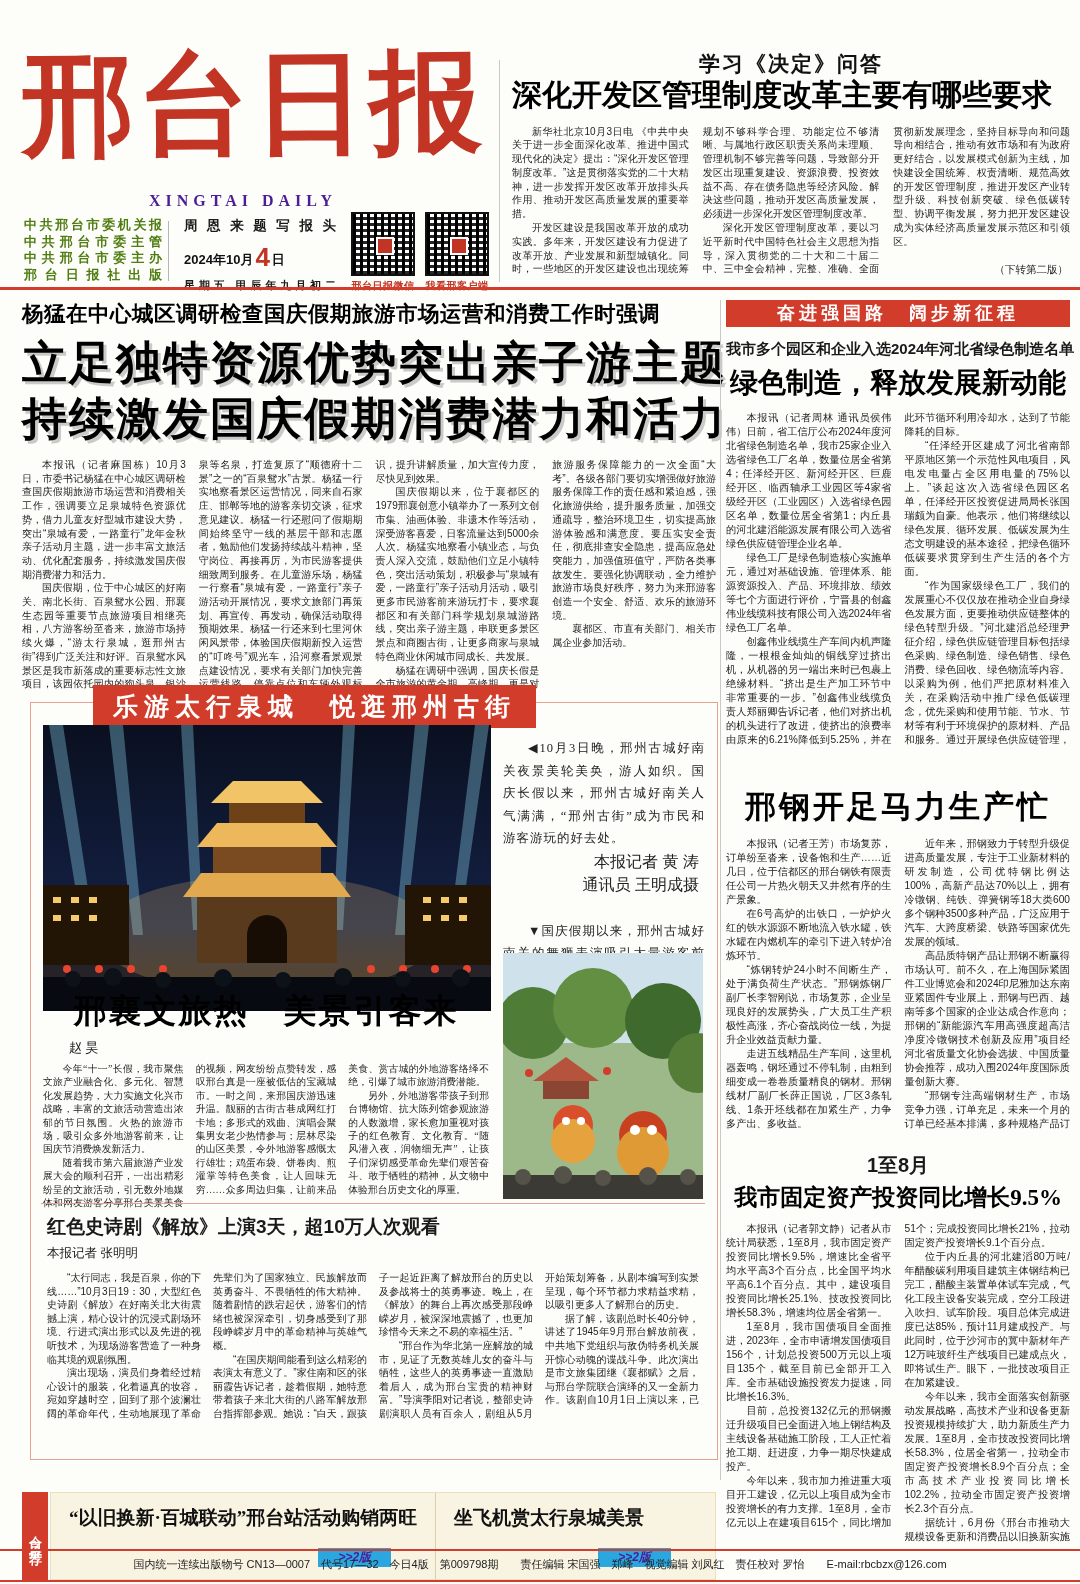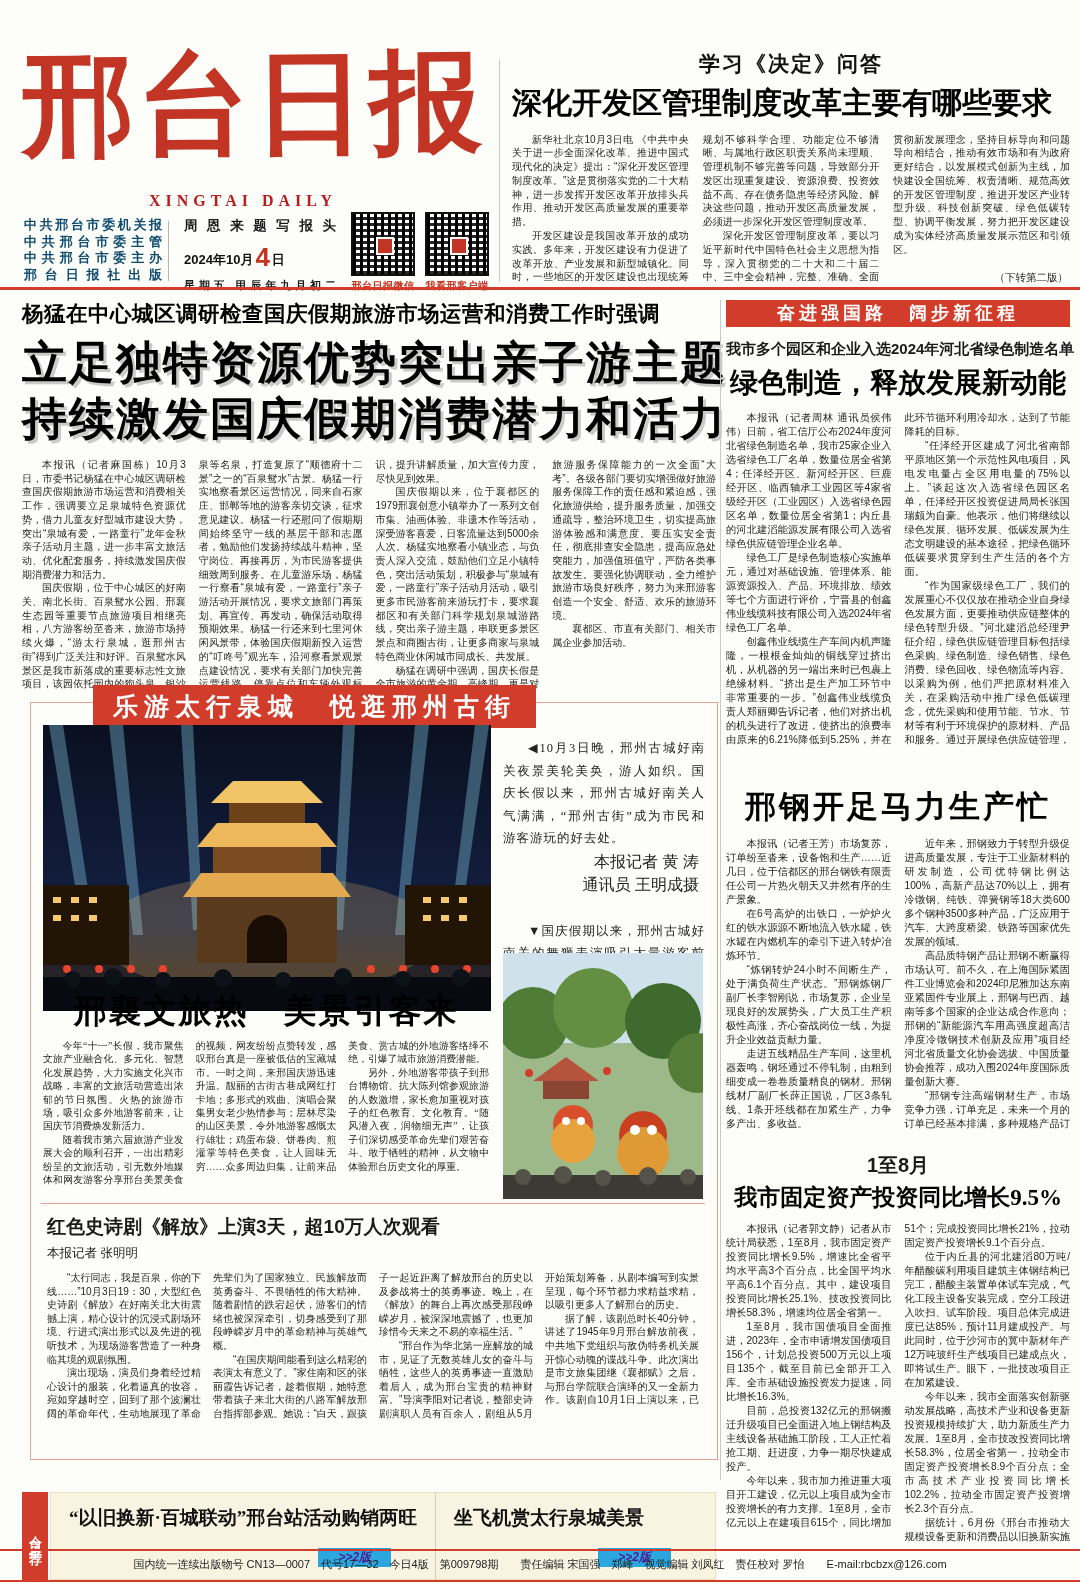--- a/index.html
+++ b/index.html
@@ -12,46 +12,46 @@
   
   .paper-title{
     position:absolute;left:22px;top:10px;width:480px;height:190px;
     font-family:"DejaVu Serif","Liberation Serif",serif;
     font-weight:900;font-size:112px;line-height:185px;letter-spacing:4px;
     color:#c23424;white-space:nowrap;transform:rotate(-0.5deg);
   }
   .subtitle{
     position:absolute;left:148px;top:192px;width:190px;text-align:center;
     font-family:"Liberation Serif",serif;font-weight:700;font-size:16px;
-    letter-spacing:5px;color:#b91c1c;
+    letter-spacing:5px;color:#4c1d95;
   }
   .org-block{position:absolute;left:24px;top:217px;width:138px;}
   .org-block div{
     font-size:13px;font-weight:700;line-height:16.5px;
-    text-align:justify;text-align-last:justify;color:#0c4a6e;
+    text-align:justify;text-align-last:justify;color:#4d7c0f;
   }
   .vdiv{position:absolute;width:1px;background:#b5b5b5;}
   .insc-block{position:absolute;left:184px;top:217px;width:152px;}
   .insc-line1{font-size:13.5px;font-weight:700;text-align:justify;text-align-last:justify;}
   .date-line{margin-top:7px;font-size:13px;font-weight:700;color:#111;}
   .date-line .day{font-size:26px;color:#c23424;font-weight:700;padding:0 2px;vertical-align:-2px;}
   .week-line{margin-top:5px;font-size:11px;font-weight:700;text-align:justify;text-align-last:justify;}
   .qr-wrap{position:absolute;top:212px;width:66px;text-align:center;}
   .qr{
     width:60px;height:60px;margin:0 auto;border:2px solid #111;position:relative;
     background:
       repeating-linear-gradient(0deg,rgba(0,0,0,.85) 0 3px,transparent 3px 6px),
       repeating-linear-gradient(90deg,#000 0 3px,#fff 3px 7px);
   }
   .qr::after{content:"";position:absolute;left:23px;top:23px;width:14px;height:14px;background:#c23424;border:2px solid #fff;}
   .qr-label{margin-top:3px;font-size:10px;font-weight:700;color:#c23424;letter-spacing:0.5px;}
   
   .top-article{position:absolute;left:512px;top:50px;width:558px;}
   .ta-kicker{text-align:center;font-size:21px;font-weight:900;letter-spacing:2px;color:#111;}
-  .ta-headline{margin-top:8px;font-size:30px;font-weight:900;letter-spacing:0;line-height:1.15;white-space:nowrap;color:#000;}
+  .ta-headline{font-size:30px;font-weight:900;letter-spacing:0;line-height:1.15;white-space:nowrap;color:#000;}
   .body{
     text-align:justify;overflow:hidden;column-fill:auto;color:#1c1c1c;
   }
   .body p{margin:0;text-indent:2em;}
   .ta-body{margin-top:12px;height:152px;column-count:3;column-gap:14px;font-size:10px;line-height:13.8px;}
   .continuation{position:absolute;right:2px;bottom:0;font-size:10.5px;background:#fdfdfa;padding-left:8px;}
   .rule-red{position:absolute;left:0;width:1080px;background:#d23c2a;}
   
   .main-article{position:absolute;left:22px;top:299px;width:694px;}
   .ma-kicker{font-size:21.5px;font-weight:900;letter-spacing:0.5px;white-space:nowrap;color:#000;}
@@ -330,20 +330,21 @@
           <circle cx="60" cy="222" r="9"></circle>
           <circle cx="100" cy="225" r="8"></circle>
         <circle cx="145" cy="223" r="9"></circle>
           <circle cx="185" cy="224" r="8"></circle>
       </g>
     </svg>
   </div>
 
   <div class="culture">
     <div class="cu-head serif">邢襄文旅热　美景引客来</div>
+    <div class="cu-byline serif">赵 昊</div>
     <div class="body cu-body serif">
         <p>今年“十一”长假，我市聚焦文旅产业融合化、多元化、智慧化发展趋势，大力实施文化兴市战略，丰富的文旅活动营造出浓郁的节日氛围。火热的旅游市场，吸引众多外地游客前来，让国庆节消费焕发新活力。</p>
         <p>随着我市第六届旅游产业发展大会的顺利召开，一出出精彩纷呈的文旅活动，引无数外地媒体和网友游客分享邢台美景美食的视频，网友纷纷点赞转发，感叹邢台真是一座被低估的宝藏城市。一时之间，来邢国庆游迅速升温。靓丽的古街古巷成网红打卡地；多形式的戏曲、演唱会聚集男女老少热情参与；层林尽染的山区美景，令外地游客感慨太行雄壮；鸡蛋布袋、饼卷肉、煎灌掌等特色美食，让人回味无穷……众多周边归集，让前来品美食、赏古城的外地游客络绎不绝，引爆了城市旅游消费潜能。</p>
         <p>另外，外地游客带孩子到邢台博物馆、抗大陈列馆参观旅游的人数激增，家长愈加重视对孩子的红色教育、文化教育。“随风潜入夜，润物细无声”，让孩子们深切感受革命先辈们艰苦奋斗、敢于牺牲的精神，从文物中体验邢台历史文化的厚重。</p>
       </div>
   </div>
 
   <div class="drama">
     <div class="dr-kicker">红色史诗剧《解放》上演3天，超10万人次观看</div>
     <div class="dr-byline">本报记者 张明明</div>

